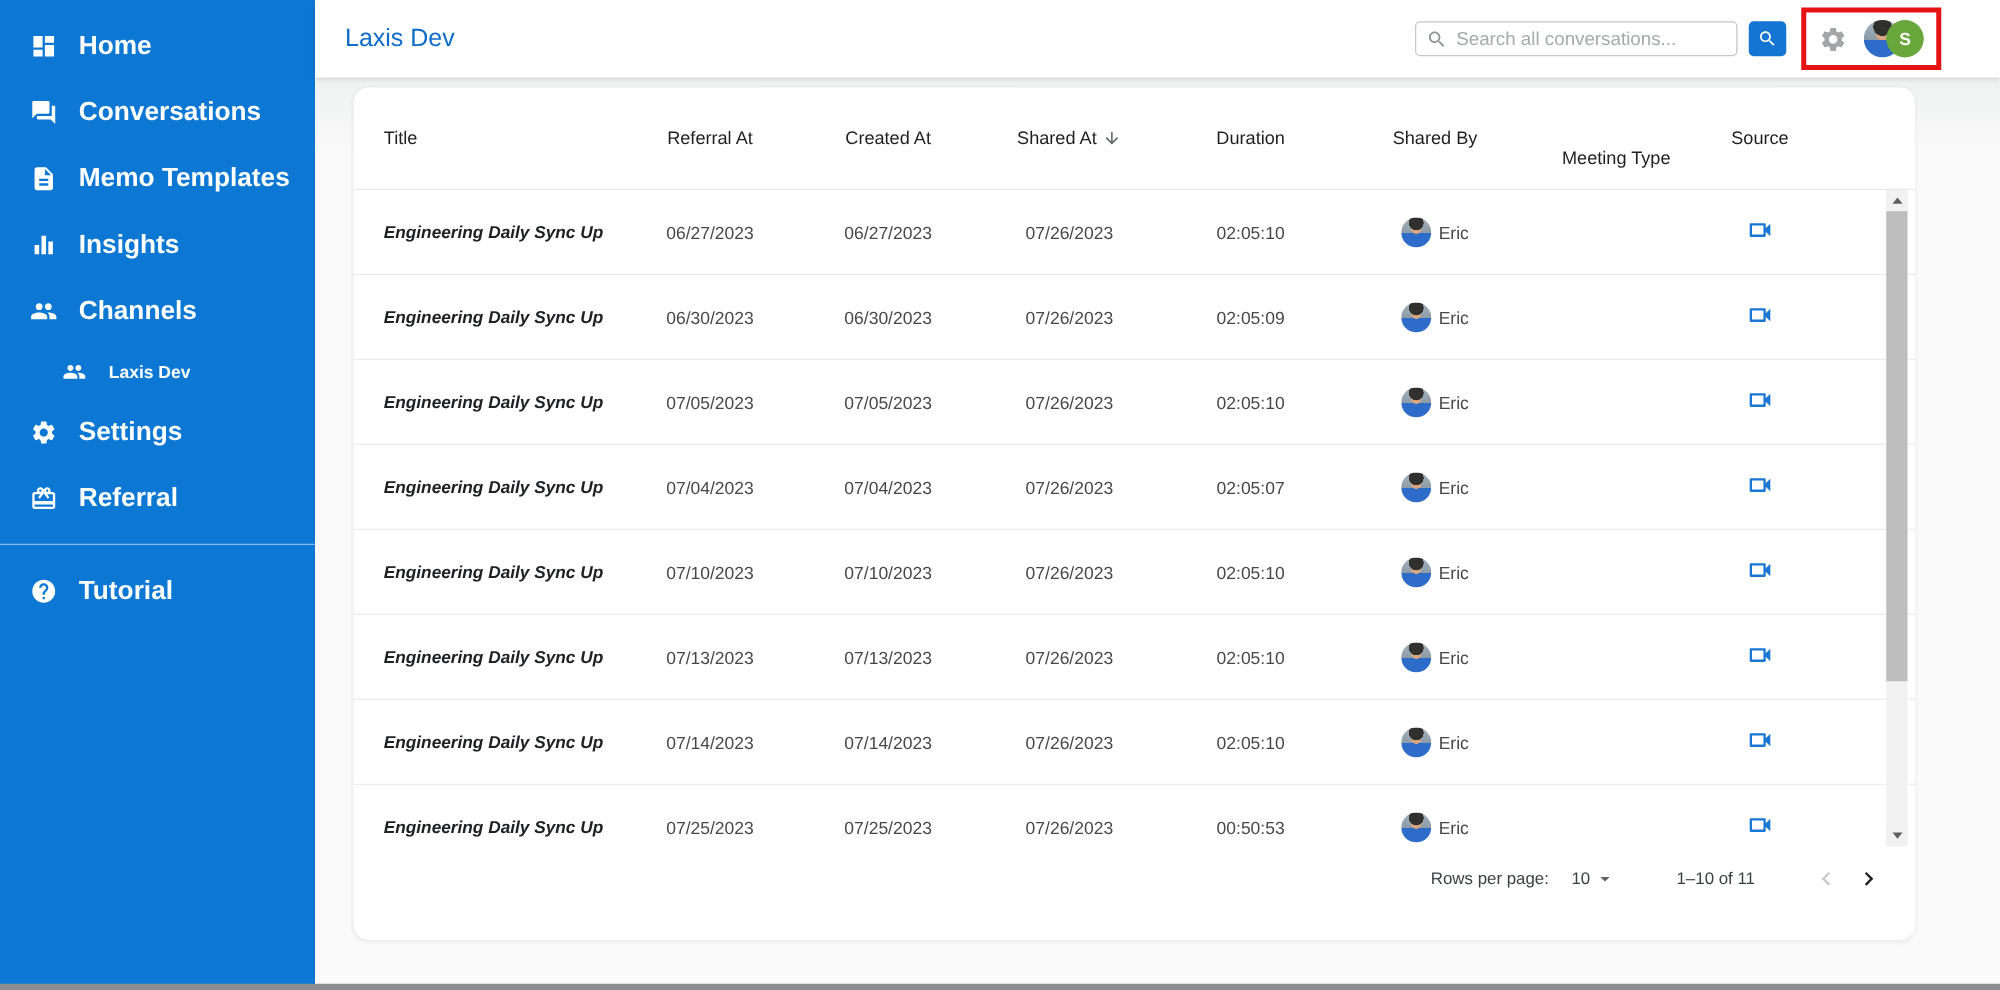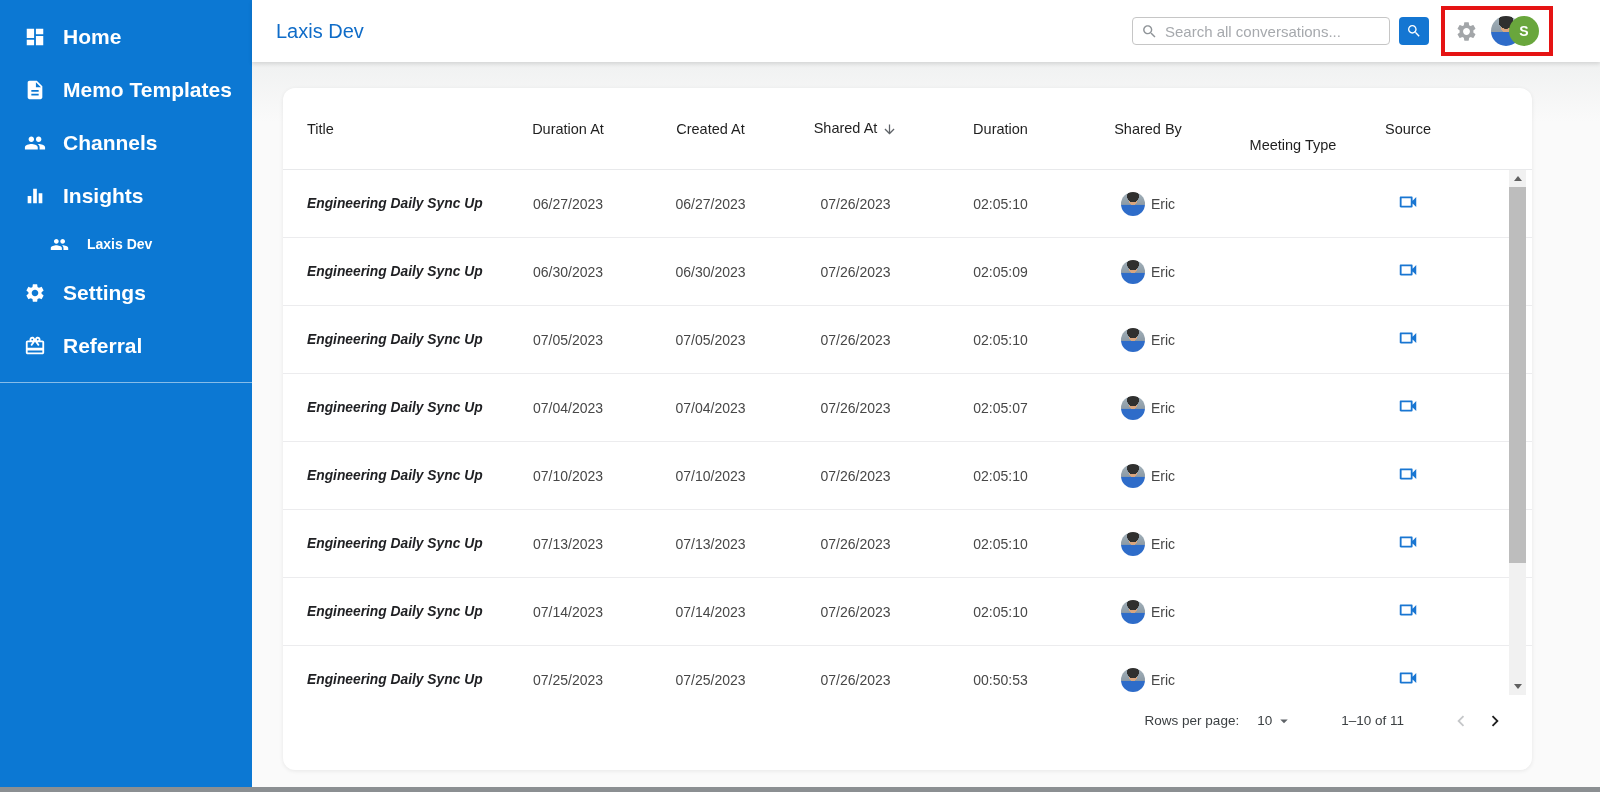--- a/index.html
+++ b/index.html
@@ -36,21 +36,21 @@
   .gear-btn { color:#a3a6a9; cursor:pointer; display:flex; }
   .gear-btn svg { width:23px; height:23px; }
   .avatar-stack { display:flex; align-items:center; }
   .avatar-photo { width:30px; height:30px; border-radius:50%; cursor:pointer;
     background:
       radial-gradient(circle at 50% 18%, #30302f 0 25%, rgba(0,0,0,0) 26%),
       radial-gradient(circle at 50% 37%, #d9a57e 0 21%, rgba(0,0,0,0) 22%),
       linear-gradient(180deg,#a3b2bb 0%,#8d9ba6 52%,#2e6cc9 53%); }
   .avatar-initial { width:30px; height:30px; border-radius:50%; background:#69a63c; color:#fff; display:flex; align-items:center; justify-content:center; font-size:14px; font-weight:600; margin-left:-12px; cursor:pointer; }
 
-  .content { height:730px; background:linear-gradient(#f0f1f1, #fafafa 60px); padding:26px 0 0 31px; }
+  .content { height:730px; background:linear-gradient(#f0f1f1, #fafafa 60px); padding:8px 0 0 31px; }
 
   
   .card { width:1249px; height:682px; background:#fff; border-radius:12px; box-shadow:0 1px 4px rgba(0,0,0,.08); position:relative; display:flex; flex-direction:column; overflow:hidden; }
   .thead { height:82px; flex:0 0 82px; display:flex; align-items:center; padding:0 24px; border-bottom:1px solid #e8e9eb; font-size:14.5px; font-weight:500; color:#1f1f1f; }
   .tbody { height:523px; flex:0 0 523px; overflow:hidden; }
   .trow { height:68px; display:flex; align-items:center; padding:0 24px; border-bottom:1px solid #ececee; font-size:14px; color:#474747; cursor:pointer; }
   .cell { flex:0 0 auto; text-align:center; }
   .c0 { width:191px; text-align:left; }
   .c1 { width:140px; } .c2 { width:145px; } .c3 { width:145px; } .c4 { width:145px; }
   .c5 { width:150px; } .c6 { width:140px;margin-top:32px; } .c7 { width:90px; }
@@ -96,41 +96,49 @@
         <span class="nav-icon">
           <svg viewBox="0 0 24 24" fill="currentColor">
             <path d="M3 13h8V3H3v10zm0 8h8v-6H3v6zm10 0h8V11h-8v10zm0-18v6h8V3h-8z"></path>
           </svg>
         </span>
         <span class="nav-label">Home</span>
       </div>
       <div class="nav-item">
         <span class="nav-icon">
           <svg viewBox="0 0 24 24" fill="currentColor">
+            <path d="M21 6h-2v9H6v2c0 .55.45 1 1 1h11l4 4V7c0-.55-.45-1-1-1zm-4 6V3c0-.55-.45-1-1-1H3c-.55 0-1 .45-1 1v14l4-4h10c.55 0 1-.45 1-1z"></path>
+          </svg>
+        </span>
+        <span class="nav-label">Conversations</span>
+      </div>
+      <div class="nav-item">
+        <span class="nav-icon">
+          <svg viewBox="0 0 24 24" fill="currentColor">
             <path d="M14 2H6c-1.1 0-2 .9-2 2v16c0 1.1.9 2 2 2h12c1.1 0 2-.9 2-2V8l-6-6zm2 16H8v-2h8v2zm0-4H8v-2h8v2zm-3-5V3.5L18.5 9H13z"></path>
           </svg>
         </span>
         <span class="nav-label">Memo Templates</span>
       </div>
       <div class="nav-item">
         <span class="nav-icon">
           <svg viewBox="0 0 24 24" fill="currentColor">
+            <path d="M10 20h4V4h-4v16zm-6 0h4v-8H4v8zM16 9v11h4V9h-4z"></path>
+          </svg>
+        </span>
+        <span class="nav-label">Insights</span>
+      </div>
+      <div class="nav-item">
+        <span class="nav-icon">
+          <svg viewBox="0 0 24 24" fill="currentColor">
             <path d="M16 11c1.66 0 2.99-1.34 2.99-3S17.66 5 16 5c-1.66 0-3 1.34-3 3s1.34 3 3 3zm-8 0c1.66 0 2.99-1.34 2.99-3S9.66 5 8 5C6.34 5 5 6.34 5 8s1.34 3 3 3zm0 2c-2.33 0-7 1.17-7 3.5V19h14v-2.5c0-2.33-4.67-3.5-7-3.5zm8 0c-.29 0-.62.02-.97.05 1.16.84 1.97 1.97 1.97 3.45V19h6v-2.5c0-2.33-4.67-3.5-7-3.5z"></path>
           </svg>
         </span>
         <span class="nav-label">Channels</span>
       </div>
-      <div class="nav-item">
-        <span class="nav-icon">
-          <svg viewBox="0 0 24 24" fill="currentColor">
-            <path d="M10 20h4V4h-4v16zm-6 0h4v-8H4v8zM16 9v11h4V9h-4z"></path>
-          </svg>
-        </span>
-        <span class="nav-label">Insights</span>
-      </div>
       <div class="nav-item sub">
         <span class="nav-icon">
           <svg viewBox="0 0 24 24" fill="currentColor">
             <path d="M16 11c1.66 0 2.99-1.34 2.99-3S17.66 5 16 5c-1.66 0-3 1.34-3 3s1.34 3 3 3zm-8 0c1.66 0 2.99-1.34 2.99-3S9.66 5 8 5C6.34 5 5 6.34 5 8s1.34 3 3 3zm0 2c-2.33 0-7 1.17-7 3.5V19h14v-2.5c0-2.33-4.67-3.5-7-3.5zm8 0c-.29 0-.62.02-.97.05 1.16.84 1.97 1.97 1.97 3.45V19h6v-2.5c0-2.33-4.67-3.5-7-3.5z"></path>
           </svg>
         </span>
         <span class="nav-label">Laxis Dev</span>
       </div>
       <div class="nav-item">
         <span class="nav-icon">
@@ -142,20 +150,28 @@
       </div>
       <div class="nav-item">
         <span class="nav-icon">
           <svg viewBox="0 0 24 24" fill="currentColor">
             <path d="M20 6h-2.18c.11-.31.18-.65.18-1 0-1.66-1.34-3-3-3-1.05 0-1.96.54-2.5 1.35l-.5.67-.5-.68C10.96 2.54 10.05 2 9 2 7.34 2 6 3.34 6 5c0 .35.07.69.18 1H4c-1.11 0-1.99.89-1.99 2L2 19c0 1.11.89 2 2 2h16c1.11 0 2-.89 2-2V8c0-1.11-.89-2-2-2zm-5-2c.55 0 1 .45 1 1s-.45 1-1 1-1-.45-1-1 .45-1 1-1zM9 4c.55 0 1 .45 1 1s-.45 1-1 1-1-.45-1-1 .45-1 1-1zm11 15H4v-2h16v2zm0-5H4V8h5.08L7 10.83 8.62 12 11 8.76l1-1.36 1 1.36L15.38 12 17 10.83 14.92 8H20v6z"></path>
           </svg>
         </span>
         <span class="nav-label">Referral</span>
       </div>
       <div class="nav-divider"></div>
+      <div class="nav-item">
+        <span class="nav-icon">
+          <svg viewBox="0 0 24 24" fill="currentColor">
+            <path d="M12 2C6.48 2 2 6.48 2 12s4.48 10 10 10 10-4.48 10-10S17.52 2 12 2zm1 17h-2v-2h2v2zm2.07-7.75l-.9.92C13.45 12.9 13 13.5 13 15h-2v-.5c0-1.1.45-2.1 1.17-2.83l1.24-1.26c.37-.36.59-.86.59-1.41 0-1.1-.9-2-2-2s-2 .9-2 2H8c0-2.21 1.79-4 4-4s4 1.79 4 4c0 .88-.36 1.68-.93 2.25z"></path>
+          </svg>
+        </span>
+        <span class="nav-label">Tutorial</span>
+      </div>
     </nav>
 </aside>
 
 <div class="main">
   <header class="topbar">
     <h1 class="page-title">Laxis Dev</h1>
     <div class="topbar-right">
       <div class="search-box">
         <svg viewBox="0 0 24 24" fill="currentColor">
             <path d="M15.5 14h-.79l-.28-.27C15.41 12.59 16 11.11 16 9.5 16 5.91 13.09 3 9.5 3S3 5.91 3 9.5 5.91 16 9.5 16c1.61 0 3.09-.59 4.23-1.57l.27.28v.79l5 5L20.49 19l-5-5zm-6 0C7.01 14 5 11.99 5 9.5S7.01 5 9.5 5 14 7.01 14 9.5 11.99 14 9.5 14z"></path>
@@ -178,21 +194,21 @@
           <span class="avatar-initial">S</span>
         </span>
       </div>
     </div>
   </header>
 
   <div class="content">
     <div class="card">
       <div class="thead" id="thead">
           <div class="cell c0">Title</div>
-          <div class="cell c1">Duration At</div>
+          <div class="cell c1">Referral At</div>
           <div class="cell c2">Created At</div>
           <div class="cell c3"><span class="sort-wrap">
               <span>Shared At</span>
               <span class="sort-arrow"><svg viewBox="0 0 24 24" fill="currentColor">
                   <path d="M20 12l-1.41-1.41L13 16.17V4h-2v12.17l-5.58-5.59L4 12l8 8 8-8z"></path>
                 </svg></span>
             </span></div>
           <div class="cell c4">Duration</div>
           <div class="cell c5">Shared By</div>
           <div class="cell c6">Meeting Type</div>

